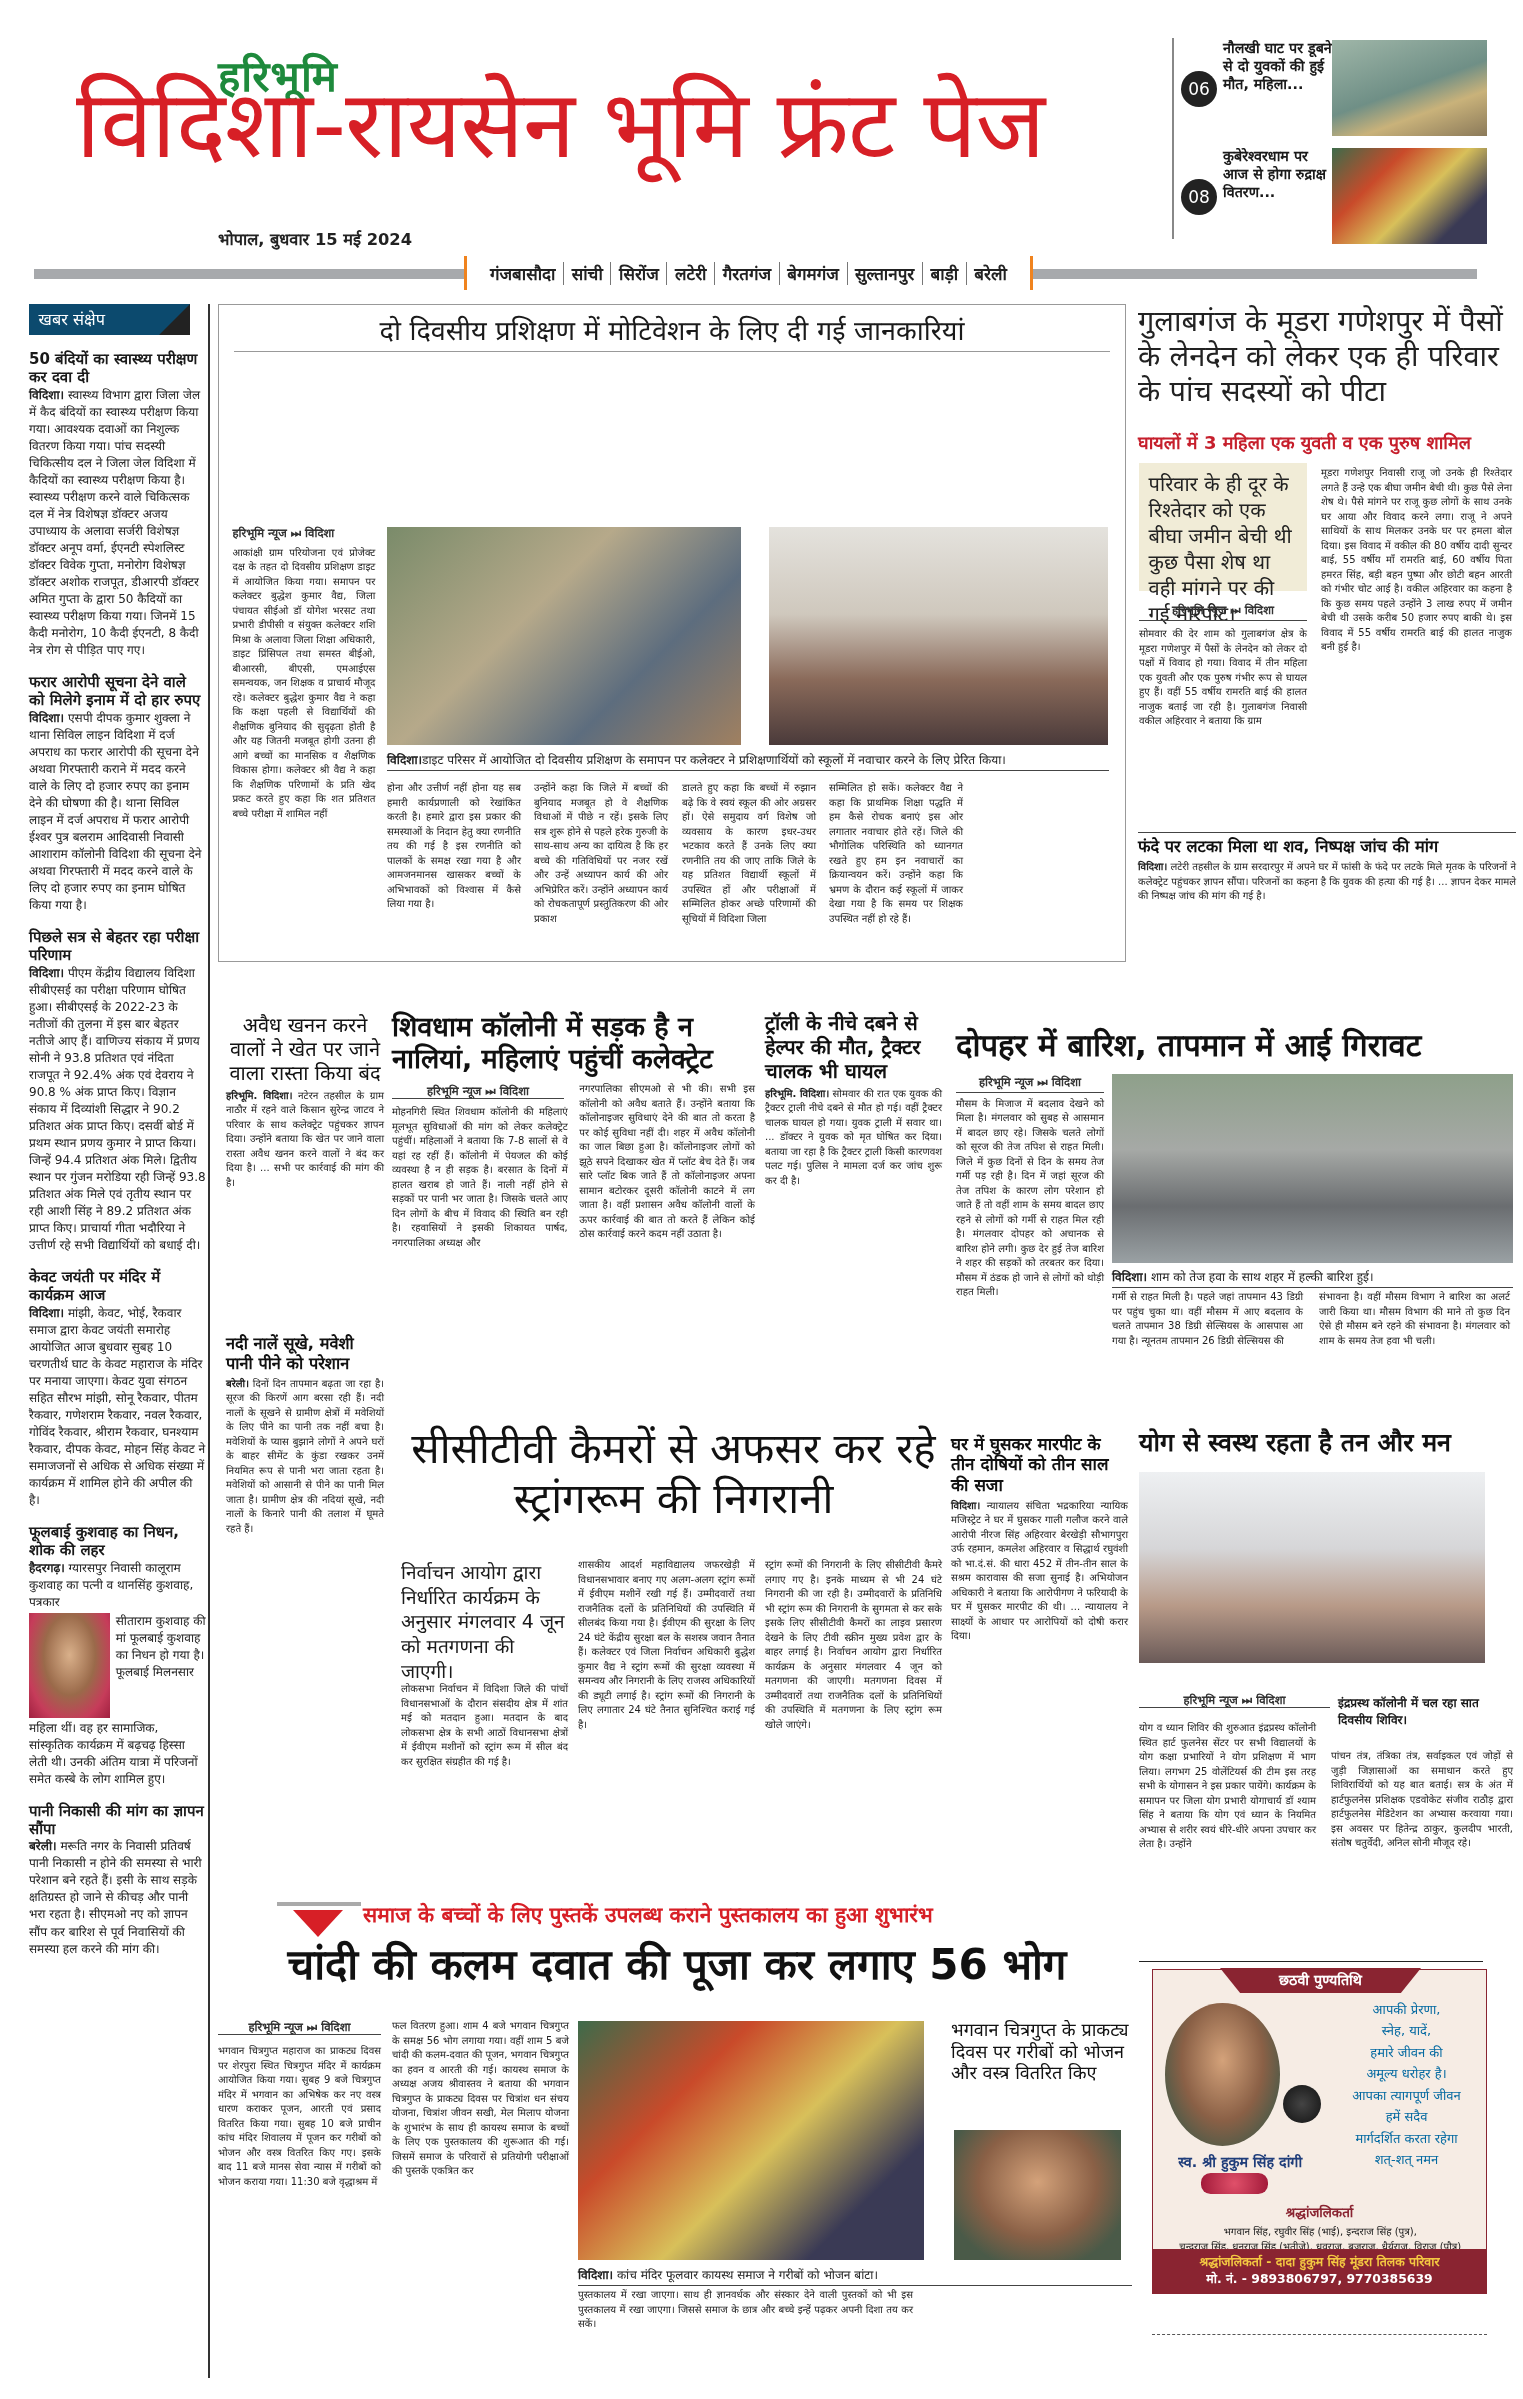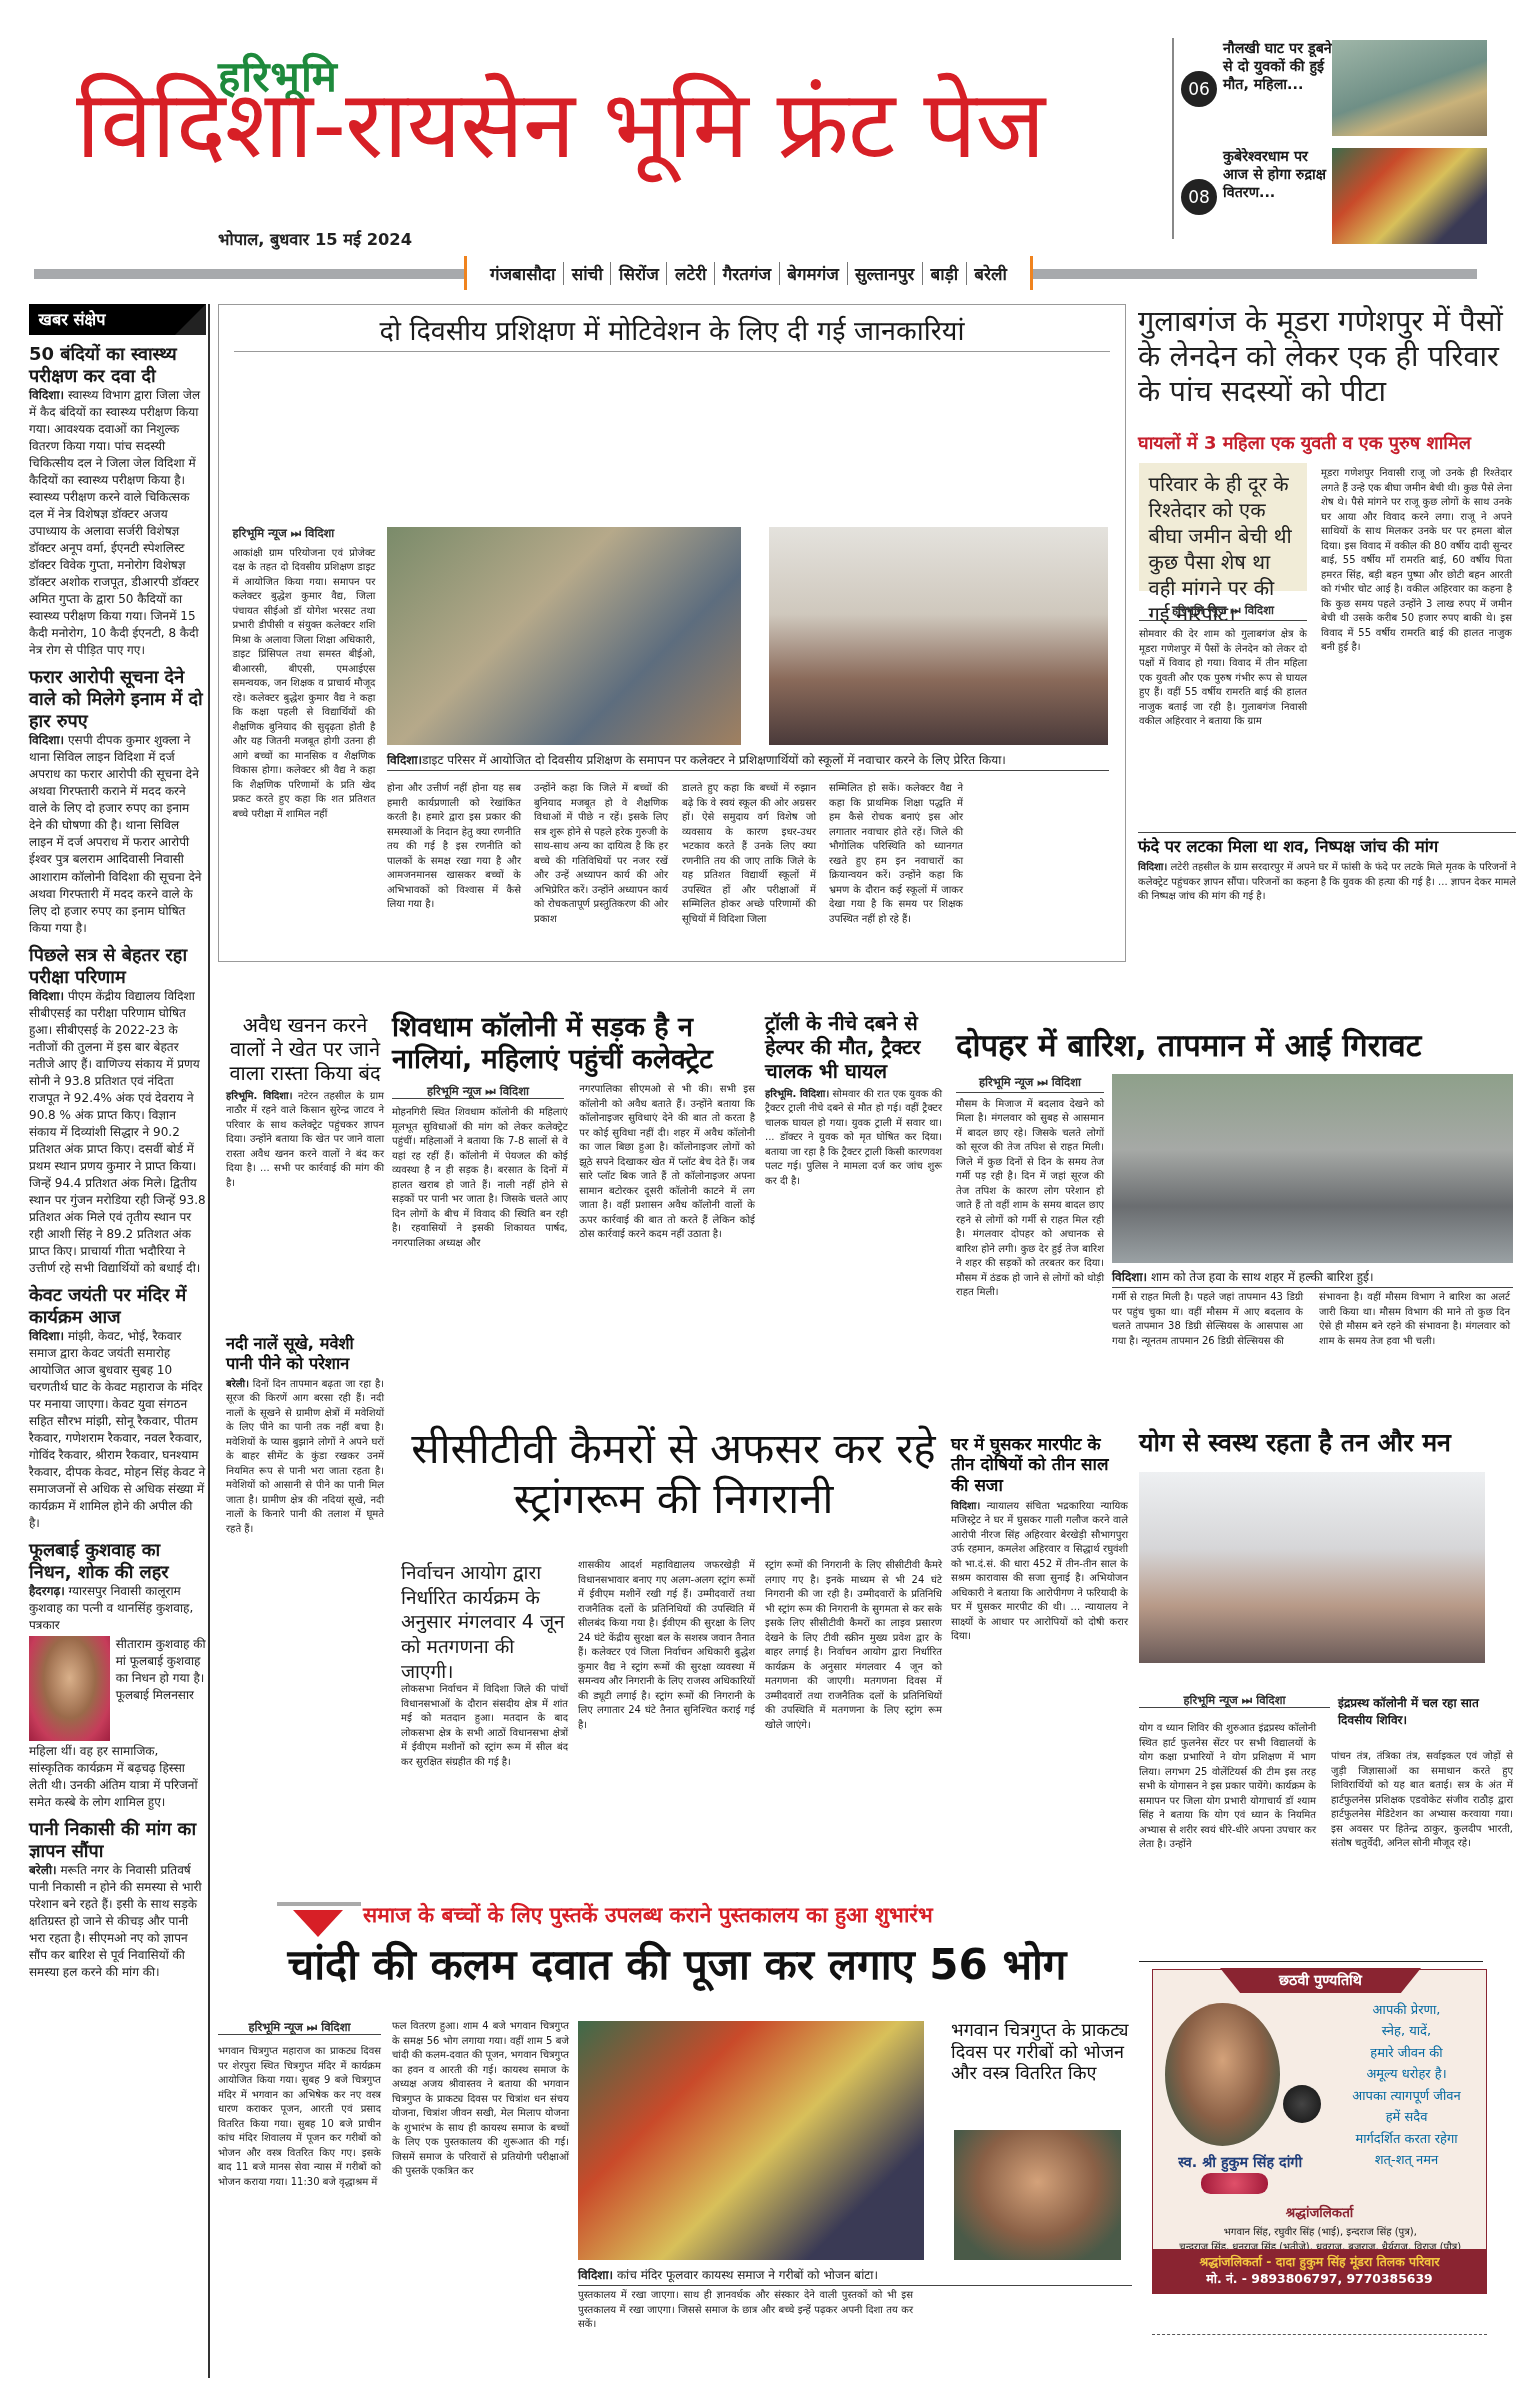--- a/index.html
+++ b/index.html
@@ -19,24 +19,24 @@
 .teaser-photo{position:absolute;left:151px;width:155px;height:96px}
 .teaser-bracket{position:absolute;left:1172px;top:38px;width:13.4px;height:201px;border-left:2.9px solid #888}
 .photo{background:linear-gradient(135deg,#7a8b6a,#b6a98a 40%,#5d6d7e 70%,#a08060);}
 .photo.water{background:linear-gradient(160deg,#9fb6a8,#6f8f86 50%,#c9b27a 70%,#8b7a5a)}
 .photo.crowd{background:linear-gradient(135deg,#3d6b4a,#c94a2a 30%,#d8c05a 55%,#3a3a55 80%)}
 .photo.hall{background:linear-gradient(180deg,#e4e2dd,#cfc8bd 40%,#8a6a5a 70%,#4a3a3a)}
 .photo.rain{background:linear-gradient(180deg,#8ea08a,#a6a9a6 40%,#6a6d70 70%,#9aa1a4)}
 .photo.yoga{background:linear-gradient(180deg,#eef0f2,#d6d6d8 40%,#b89a88 70%,#6a5a58)}
 .photo.portrait{background:radial-gradient(ellipse at 50% 40%,#d9b08a,#9a6a4a 45%,#c63c5a 75%,#a02040)}
 .photo.man{background:radial-gradient(ellipse at 50% 40%,#d4a27a,#8a6046 50%,#4a5a48 80%)}
-.khabar{left:29px;top:304px;width:177px;height:31px;background:#000000;color:#fff;font-size:16.3px;font-weight:bold;padding:3.8px 9.6px;clip-path:polygon(0 0,100% 0,100% 100%,0 100%)}
+.khabar{left:29px;top:304px;width:161px;height:31px;background:#0c4a6e;color:#fff;font-size:16.3px;font-weight:normal;padding:3.8px 9.6px;clip-path:polygon(0 0,100% 0,100% 100%,0 100%)}
 .khabar:after{content:"";position:absolute;right:0;top:0;border-style:solid;border-width:0 0 31px 31px;border-color:transparent transparent #222 transparent}
 .vline{position:absolute;background:#333;width:1.9px}
-.lhead{font-size:18px;font-weight:bold;line-height:1.22;margin-top:7px}
+.lhead{font-size:15px;font-weight:bold;line-height:1.22;margin-top:14px}
 .lbody{font-size:12px;line-height:1.42;color:#222;text-align:left}
 .lbody b{font-weight:bold}
 .box-main{left:218px;top:304px;width:908px;height:658px;border:1.9px solid #999}
 .kicker{font-size:27px;text-align:center;padding:5.7px 0 3.8px;border-bottom:1.9px solid #999;margin:0 15.3px}
 .mega{font-size:55px;font-weight:bold;text-align:center;line-height:1.22;padding:5.7px 7.6px 0;letter-spacing:-1px}
 .byline{font-size:11.5px;font-weight:bold;color:#333}
 .col-text{font-size:10px;line-height:1.45;text-align:justify;color:#222}
 .caption{font-size:12px;color:#222;border-bottom:1px solid #444;padding:1.9px 0}
 .h-right1{left:1138px;top:304px;width:378px;font-size:29px;line-height:1.2;color:#222}
 .sub-red{left:1138px;top:430px;width:378px;font-size:18px;font-weight:bold;color:#c61f2c}

